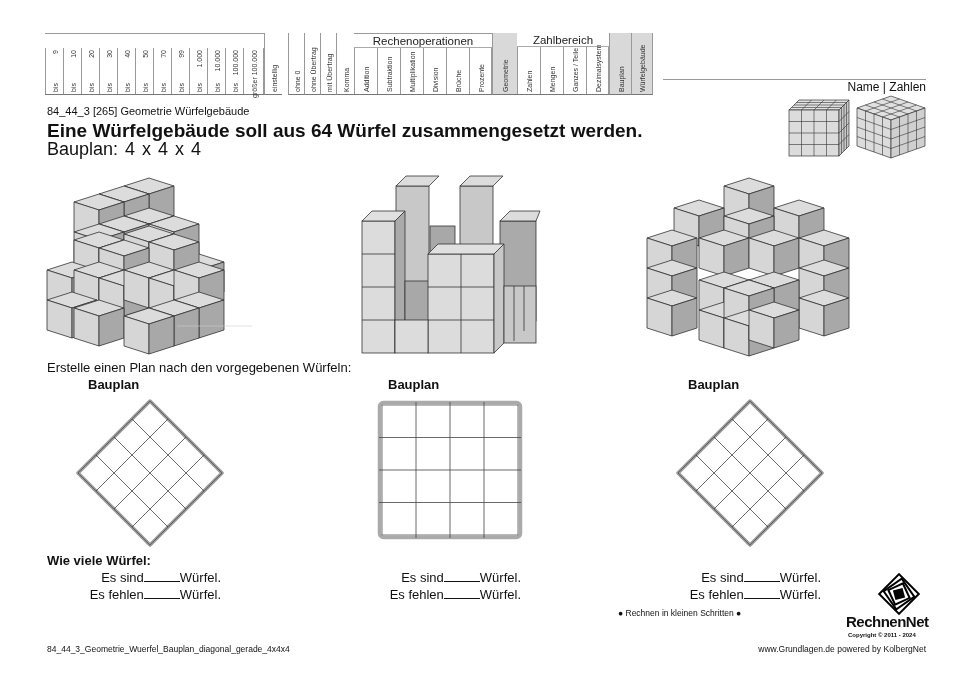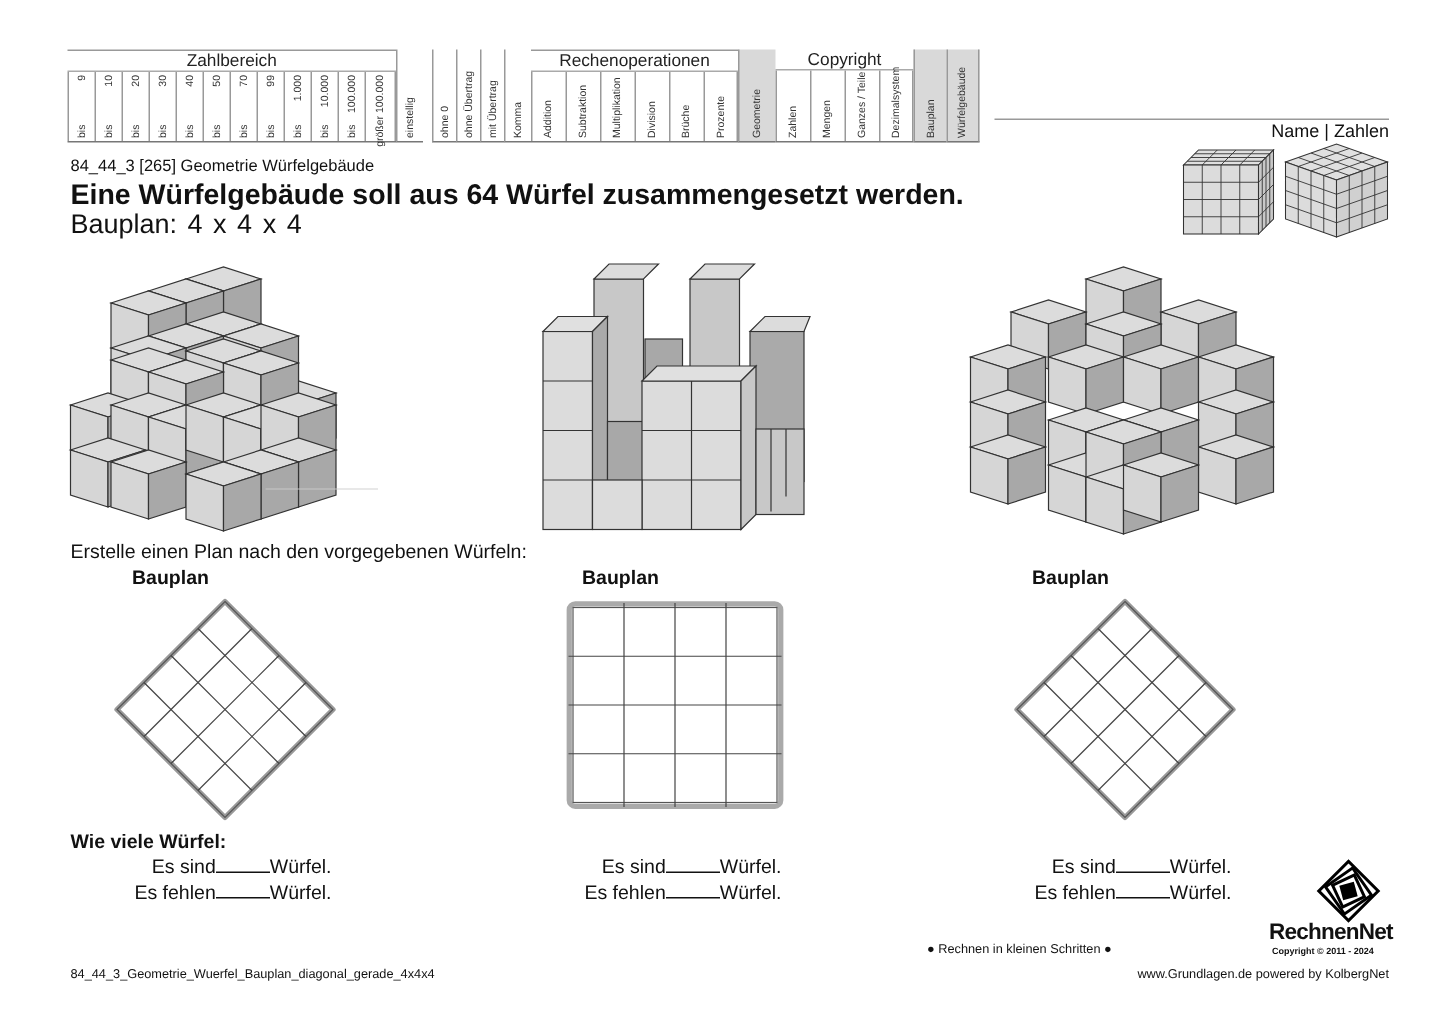--- a/index.html
+++ b/index.html
@@ -32,36 +32,35 @@
 
   .instr { top: 360px; left: 47px; font-size: 13px; }
   .bp-lbl { font-size: 13px; font-weight: bold; top: 377px; }
 
   .count-title { top: 553px; left: 47px; font-size: 13px; font-weight: bold; }
   .qa { font-size: 13px; text-align: right; line-height: 17px; }
   .qa .blank { display: inline-block; width: 36px; border-bottom: 1px solid #111; height: 12px; vertical-align: baseline; }
 
   .footer-l { top: 644px; left: 47px; font-size: 8.5px; text-align: center; }
   .footer-r { top: 644px; right: 37px; font-size: 8.5px; }
-  .footer-m { top: 627px; left: 618px; font-size: 8.5px; }
+  .footer-m { top: 608px; left: 618px; font-size: 8.5px; }
   .logo-txt { top: 613px; left: 846px; font-size: 15px; font-weight: bold; letter-spacing: -0.5px; }
   .copy { top: 632px; left: 848px; font-size: 6px; font-weight: bold; }
 
   svg { position: absolute; overflow: visible; }
   .cube-top { fill: #dcdcdc; stroke: #333; stroke-width: 0.8; }
   .cube-l { fill: #d6d6d6; stroke: #333; stroke-width: 0.8; }
   .cube-r { fill: #a8a8a8; stroke: #333; stroke-width: 0.8; }
 </style>
 </head>
 <body>
 
 <div class="hdr">
 
   <div class="grp tall" style="width:219px;">
-    <div class="grp-title">Zahlbereich</div>
     <div class="cols">
       <div class="col" style="width:18px">
           <span class="vtop">9</span>
           <span class="vtxt">bis</span>
         </div>
       <div class="col" style="width:18px">
           <span class="vtop">10</span>
           <span class="vtxt">bis</span>
         </div>
       <div class="col" style="width:18px">
@@ -143,21 +142,21 @@
       <div class="col" style="width:23px">
           <span class="vtxt">Prozente</span>
         </div>
     </div>
   </div>
   <div class="solo shade" style="width:25px;">
       <span class="vtxt">Geometrie</span>
     </div>
 
   <div class="grp" style="width:92px;">
-    <div class="grp-title">Copyright</div>
+    <div class="grp-title">Zahlbereich</div>
     <div class="cols">
       <div class="col" style="width:23px">
           <span class="vtxt">Zahlen</span>
         </div>
       <div class="col" style="width:23px">
           <span class="vtxt">Mengen</span>
         </div>
       <div class="col" style="width:23px">
           <span class="vtxt">Ganzes / Teile</span>
         </div>

